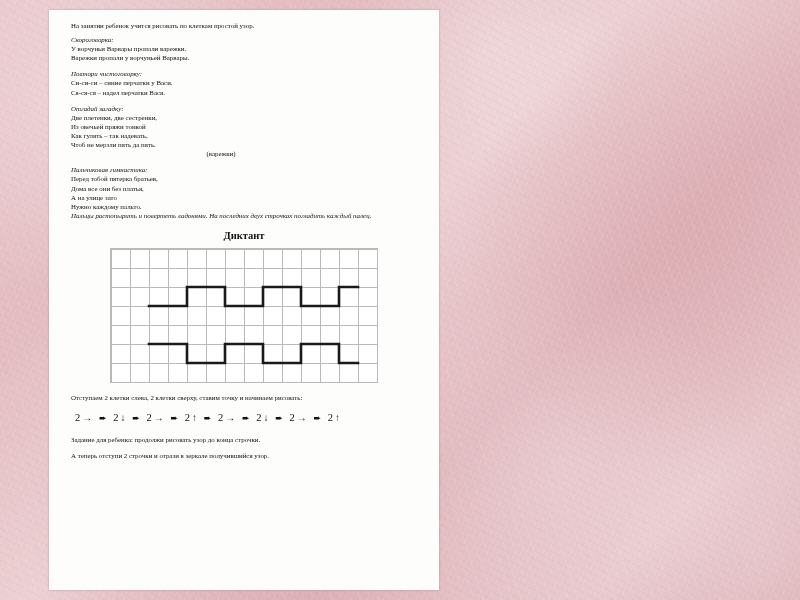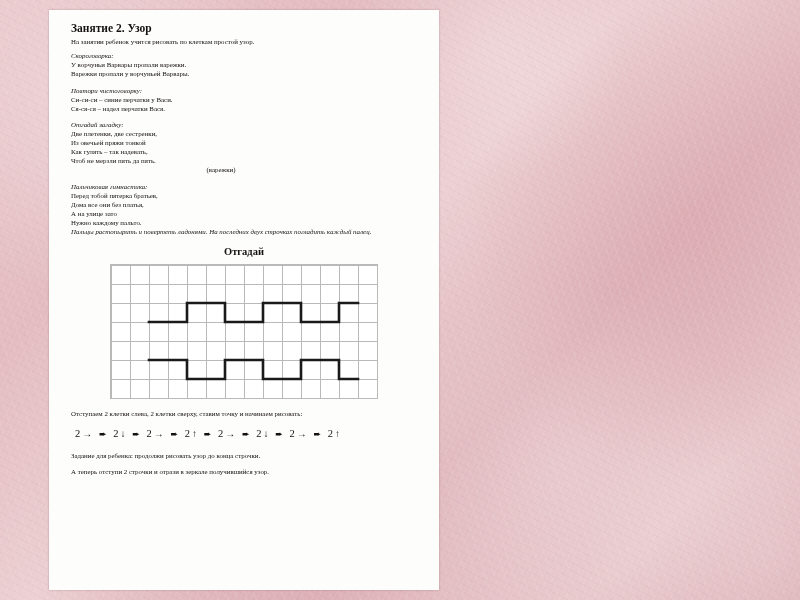--- a/index.html
+++ b/index.html
@@ -151,21 +151,20 @@
   }
 </style>
 </head>
 <body>
 
 <div id="slide">
 
   <div id="sheet">
     <div class="page-inner">
 
-      <div class="doc-title">Занятие 2. Узор</div>
       <div class="lead">На занятии ребенок учится рисовать по клеткам простой узор.</div>
 
       <div class="block">
         <div class="label">Скороговорка:</div>
         <div class="line">У ворчуньи Варвары пропали варежки.</div>
         <div class="line">Варежки пропали у ворчуньей Варвары.</div>
       </div>
 
       <div class="block">
         <div class="label">Повтори чистоговорку:</div>
@@ -184,21 +183,21 @@
 
       <div class="block">
         <div class="label">Пальчиковая гимнастика:</div>
         <div class="line">Перед тобой пятерка братьев,</div>
         <div class="line">Дома все они без платья,</div>
         <div class="line">А на улице зато</div>
         <div class="line">Нужно каждому пальто.</div>
         <div class="label">Пальцы растопырить и повертеть ладонями. На последних двух строчках погладить каждый палец.</div>
       </div>
 
-      <div class="section-title">Отгадай</div>
+      <div class="section-title">Диктант</div>
 
       <div class="grid-wrap">
         <div class="grid-box">
           <svg width="266" height="133" viewBox="0 0 266 133">
 
             <polyline points="38,57 76,57 76,38 114,38 114,57 152,57 152,38 190,38 190,57 228,57 228,38 247,38" fill="none" stroke="#1a1a1a" stroke-width="2.6" stroke-linecap="square" stroke-linejoin="miter"></polyline>
 
             <polyline points="38,95 76,95 76,114 114,114 114,95 152,95 152,114 190,114 190,95 228,95 228,114 247,114" fill="none" stroke="#1a1a1a" stroke-width="2.6" stroke-linecap="square" stroke-linejoin="miter"></polyline>
           </svg>
         </div>

